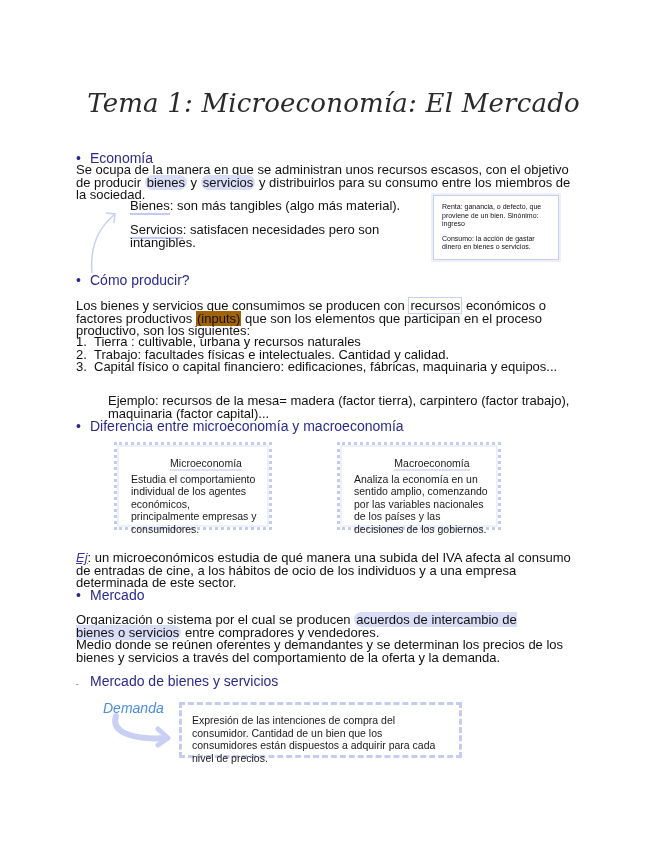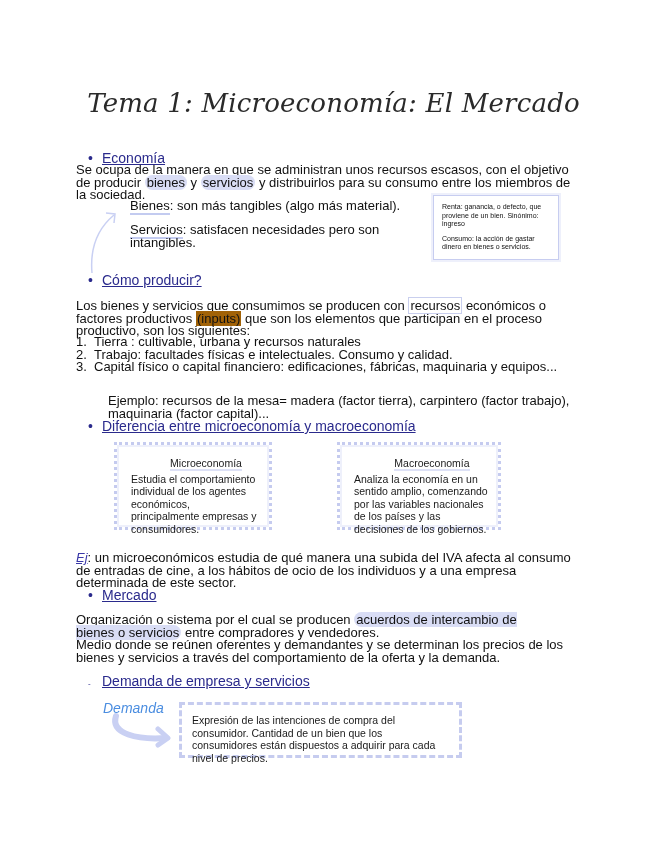--- a/index.html
+++ b/index.html
@@ -7,21 +7,21 @@
     width: 655px; height: 848px; position: relative; overflow: hidden;
     font-family: "Liberation Sans", sans-serif; color: #1a1a1a;
   }
   .abs { position: absolute; }
   .title {
     left: 0; width: 655px; top: 88px; text-align: center;
     font-family: "DejaVu Serif", serif; font-style: italic;
     font-size: 26px; color: #2a2a2a; letter-spacing: 0.2px; margin-left: 6px;
   }
   .h2 {
-    font-size: 14px; color: #2a2a8c; left: 88px; text-decoration: underline;
+    font-size: 14px; color: #2a2a8c; left: 76px;
   }
   .h2 .bullet { display: inline-block; width: 14px; color: #2a2a8c; }
   .p { font-size: 13px; line-height: 12.5px; left: 76px; width: 500px; color: #111; }
   .hl {
     background: #d9ddf5; border-radius: 8px; padding: 0 2px;
   }
   .hl-box {
     border: 1px solid #c9cfee; padding: 0 1px;
   }
   .hl-under {
@@ -95,21 +95,21 @@
   <span class="hl-under">(inputs)</span><span> que son los elementos que participan en el proceso productivo, son los siguientes:</span>
 </div>
 
 <ol class="abs p list" style="top:336px;">
   <li>
       <span class="n">1.</span>
       <span>Tierra : cultivable, urbana y recursos naturales</span>
     </li>
   <li>
       <span class="n">2.</span>
-      <span>Trabajo: facultades físicas e intelectuales. Consumo y calidad.</span>
+      <span>Trabajo: facultades físicas e intelectuales. Cantidad y calidad.</span>
     </li>
   <li>
       <span class="n">3.</span>
       <span>Capital físico o capital financiero: edificaciones, fábricas, maquinaria y equipos...</span>
     </li>
 </ol>
 
 <div class="abs p" style="top:395px; width:520px;padding-left:32px;">Ejemplo: recursos de la mesa= madera (factor tierra), carpintero (factor trabajo), maquinaria (factor capital)...</div>
 
 <div class="abs h2" style="top:418px;">
@@ -131,21 +131,21 @@
 
 <div class="abs h2" style="top:587px;">
   <span class="bullet">•</span><span>Mercado</span>
 </div>
 <div class="abs p" style="top:614px; width:470px;">
   <span>Organización o sistema por el cual se producen </span><span class="hl">acuerdos de intercambio de bienes o servicios</span><span> entre compradores y vendedores.</span>
 </div>
 <div class="abs p" style="top:639px; width:490px;">Medio donde se reúnen oferentes y demandantes y se determinan los precios de los bienes y servicios a través del comportamiento de la oferta y la demanda.</div>
 
 <div class="abs h2" style="top:673px;">
-  <span class="bullet" style="font-size:8px;">-</span><span>Demanda de empresa y servicios</span>
+  <span class="bullet" style="font-size:8px;">-</span><span>Mercado de bienes y servicios</span>
 </div>
 <div class="abs demanda-label">Demanda</div>
 <svg class="abs" style="left:108px; top:712px;" width="70" height="36">
   <path d="M8 4 C 2 22, 30 28, 58 26" stroke="#c9d0f3" stroke-width="6" fill="none" stroke-linecap="round"></path>
   <path d="M50 17 L60 26 L50 33" stroke="#c9d0f3" stroke-width="5" fill="none" stroke-linecap="round" stroke-linejoin="round"></path>
 </svg>
 <div class="abs def-box">
   <div>Expresión de las intenciones de compra del consumidor. Cantidad de un bien que los consumidores están dispuestos a adquirir para cada nivel de precios.</div>
 </div>
 

